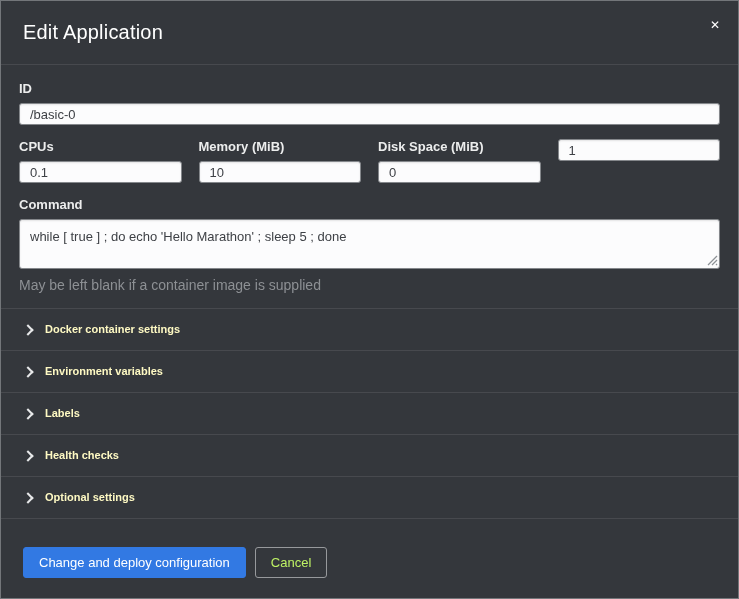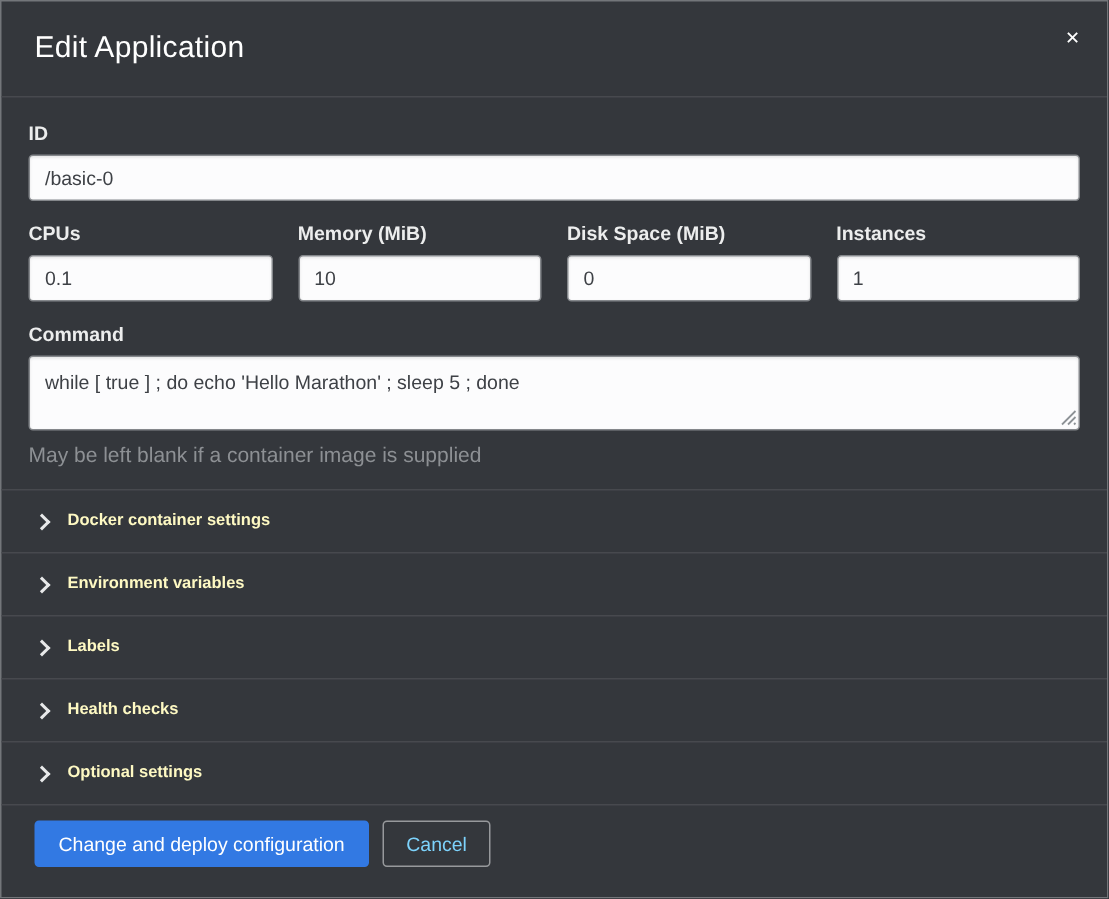--- a/index.html
+++ b/index.html
@@ -29,21 +29,21 @@
     font-size: 12px; line-height: 1; cursor: pointer; padding: 4px;
     font-family: inherit;
   }
   
   .modal-form { padding: 16px 18px 14px; flex: 0 0 auto; }
   .form-label {
     display: block; font-size: 13px; font-weight: 700;
     color: #eceded; line-height: 15px; margin-bottom: 7px;
   }
   .text-input {
-    width: 100%; height: 31px;
+    width: 100%; height: 22px;
     background: #fcfcfd;
     border: 1px solid #84878b;
     border-radius: 3px;
     padding: 0 10px;
     font-size: 13px; color: #3e4146;
     font-family: inherit;
     box-shadow: inset 0 1px 2px rgba(0,0,0,.10);
   }
   .field-row {
     display: grid; grid-template-columns: repeat(4, 1fr);
@@ -81,21 +81,21 @@
     padding: 0 22px 20px;
     display: flex; gap: 9px;
     flex: 0 0 auto;
   }
   .btn {
     height: 31px; border-radius: 3px; font-size: 13px;
     font-family: inherit; cursor: pointer; line-height: 29px;
     padding: 0 15px; white-space: nowrap;
   }
   .btn-primary { background: #3279e3; border: 1px solid #3279e3; color: #ffffff; }
-  .btn-default { background: transparent; border: 1px solid #97999c; color: #7dd3fc; }
+  .btn-default { background: transparent; border: 1px solid #97999c; color: #bef264; }
 </style>
 </head>
 <body>
 
 <div class="modal">
 
   <div class="modal-header">
     <h1 class="modal-title">Edit Application</h1>
     <button class="close-btn">
       <span>✕</span>
@@ -116,21 +116,20 @@
       </div>
       <div class="form-group">
         <label class="form-label">Memory (MiB)</label>
         <input type="text" class="text-input" value="10" style="">
       </div>
       <div class="form-group">
         <label class="form-label">Disk Space (MiB)</label>
         <input type="text" class="text-input" value="0" style="">
       </div>
       <div class="form-group">
-        <label class="form-label">Instances</label>
         <input type="text" class="text-input" value="1" style="">
       </div>
     </div>
 
     <div class="command-group">
       <label class="form-label">Command</label>
       <div class="textarea-wrap">
         <textarea class="text-input" spellcheck="false" style="">while [ true ] ; do echo 'Hello Marathon' ; sleep 5 ; done</textarea>
         <svg class="resize-handle" viewBox="0 0 11 11">
           <line x1="10" y1="1" x2="1" y2="10" stroke="#8d9296" stroke-width="1.2"></line>

